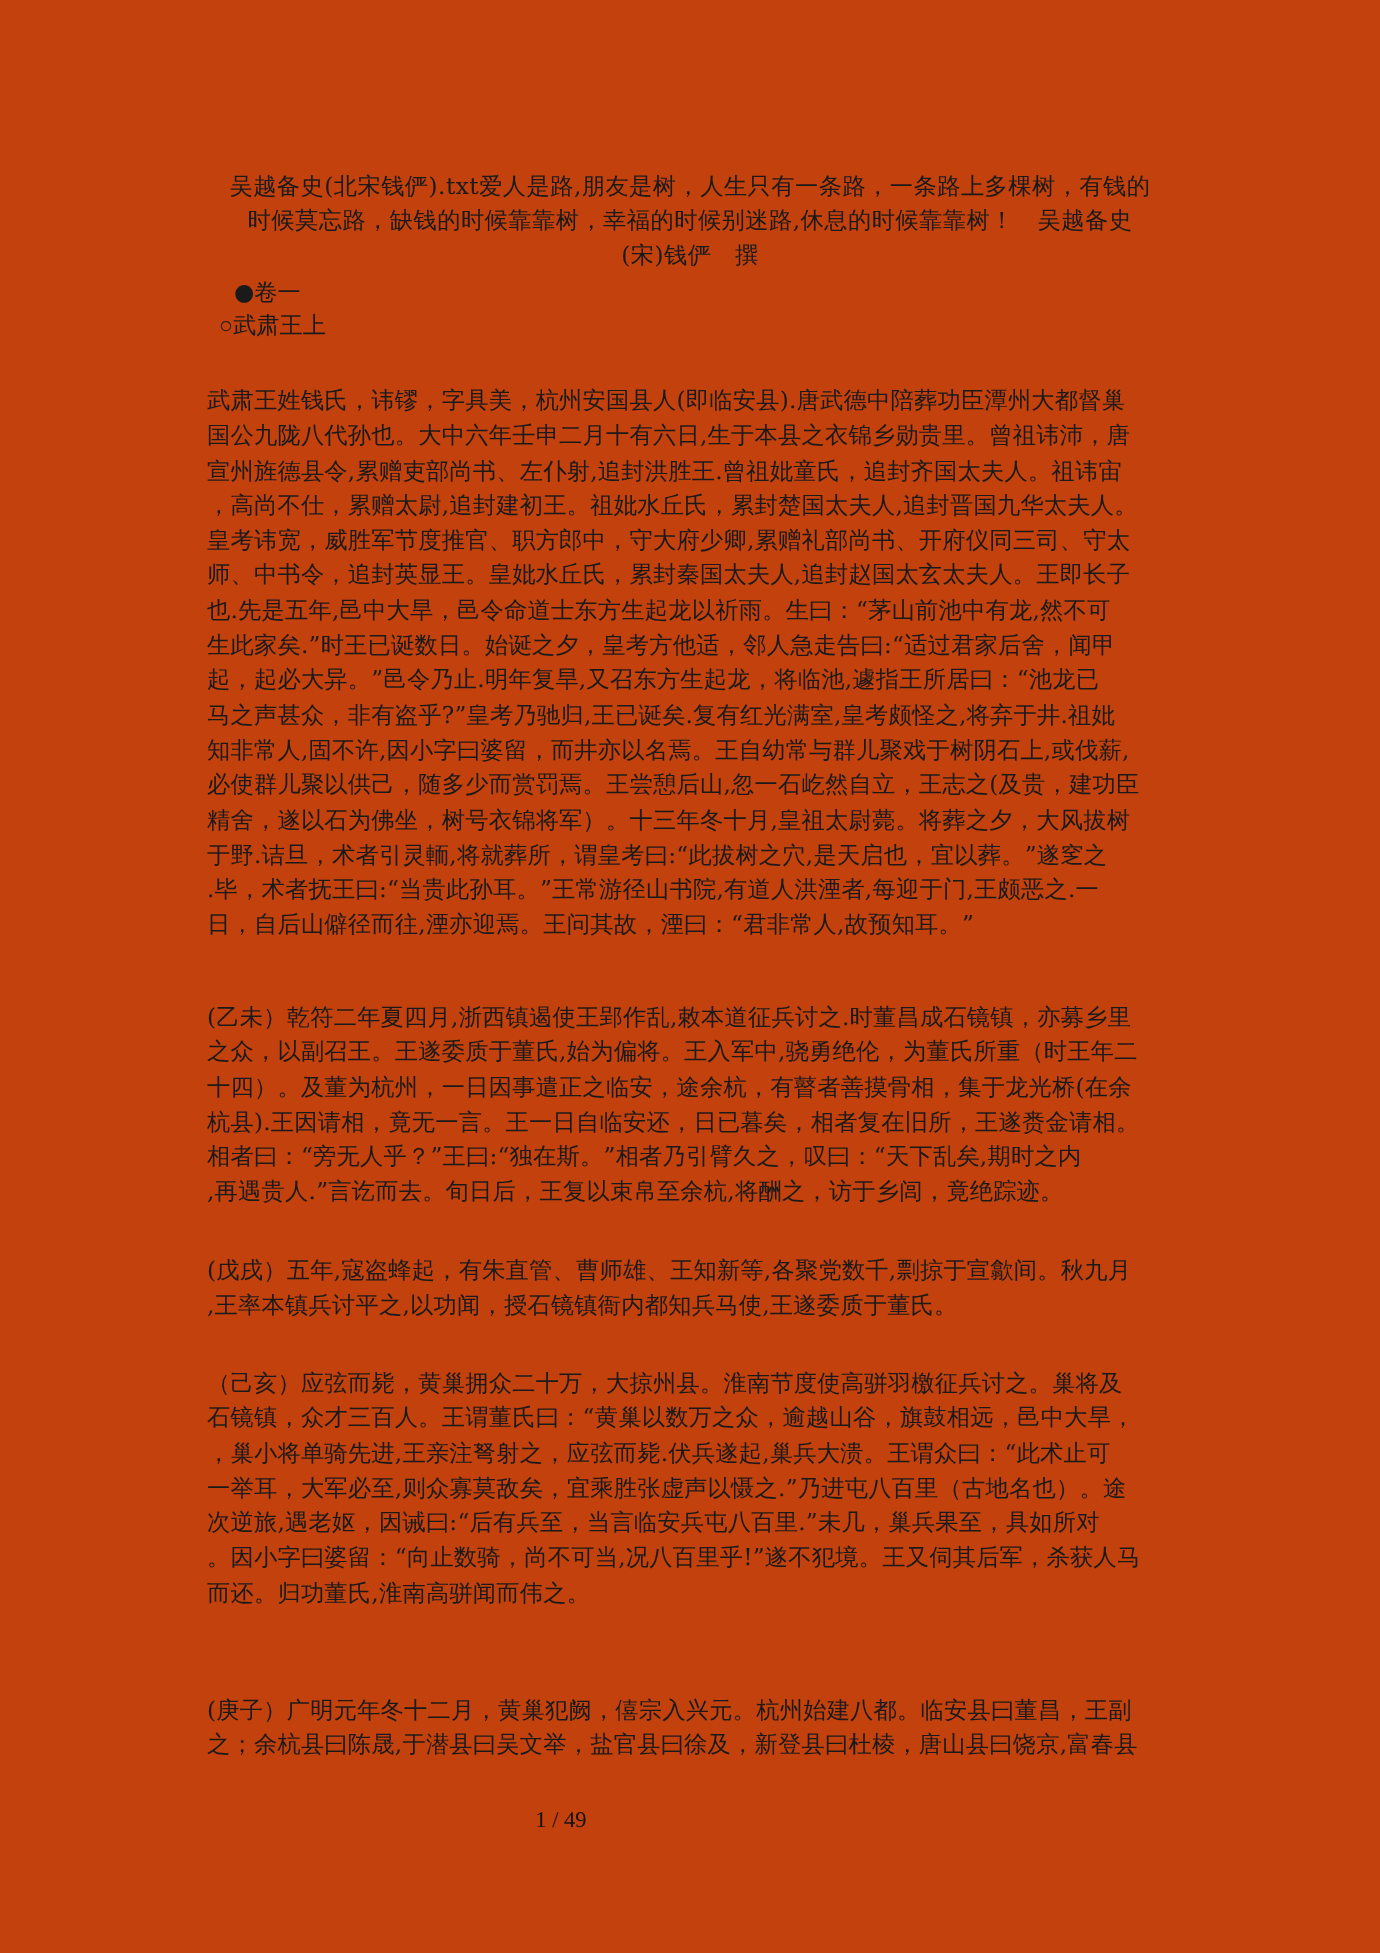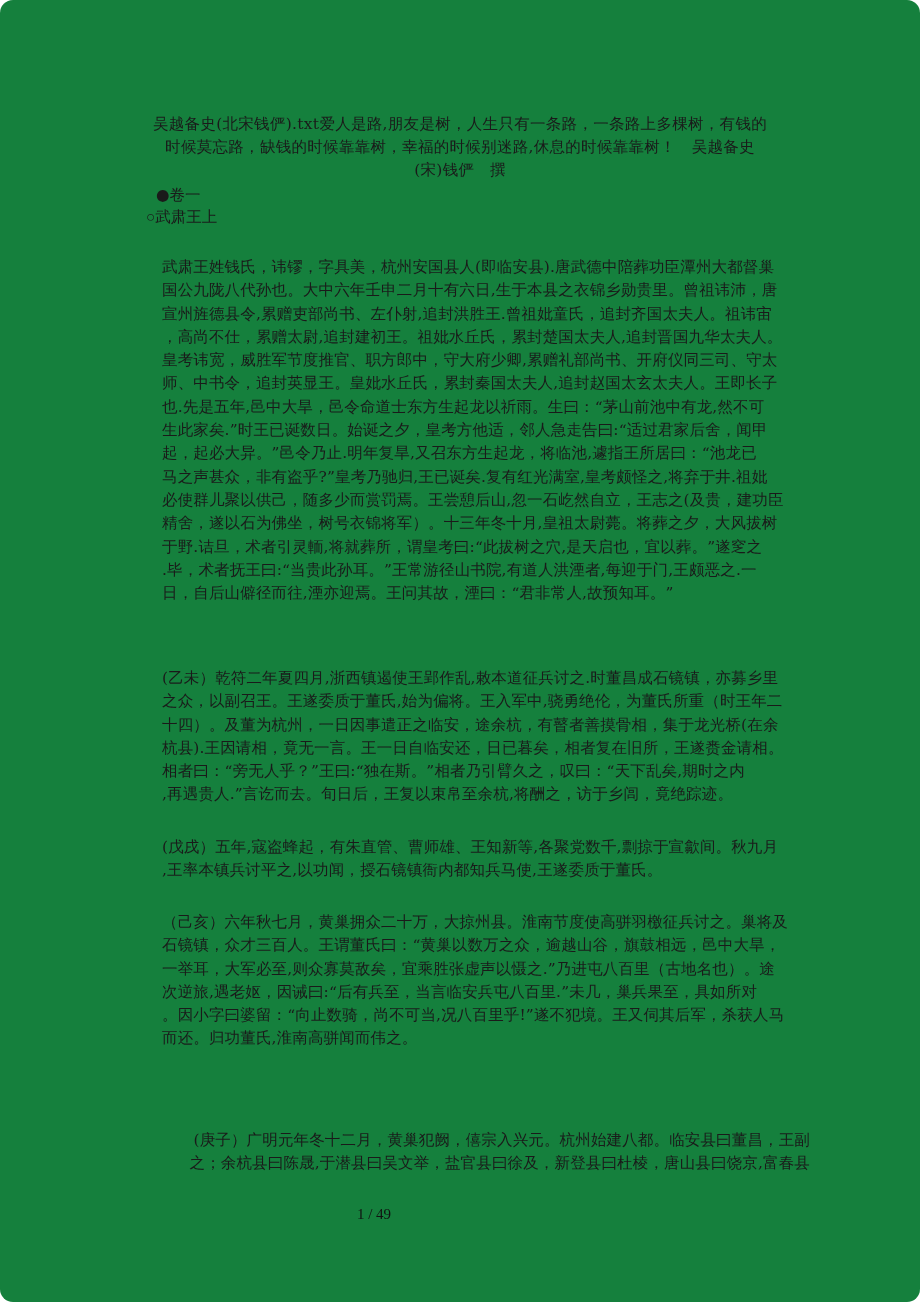--- a/index.html
+++ b/index.html
@@ -1,25 +1,25 @@
 <!DOCTYPE html>
 <html><head>
 <meta charset="utf-8">
 <style>
   html, body { margin: 0; padding: 0; background: #ffffff; }
   body { width: 920px; height: 1302px; position: relative; overflow: hidden;
          font-family: "DejaVu Serif", "Liberation Serif", serif; color: #1a1a1a; }
-  .page { position: absolute; left: 0; top: 0; width: 920px; height: 1302px; background: #15803d; border-radius: 13px; }
+  .page { position: absolute; left: 0; top: 0; width: 920px; height: 1302px; background: #c2410c; }
   .title { position: absolute; left: 130px; width: 660px; top: 113px; text-align: center;
            font-size: 15.5px; line-height: 23px; letter-spacing: 0.3px; }
   .title div { white-space: nowrap; }
   .heading { position: absolute; font-size: 15.5px; line-height: 23px; white-space: nowrap; }
   .h-vol { left: 156px; top: 184px; }
   .h-sec { left: 146px; top: 207px; font-family: Liberation Mono, monospace; }
-  .para { position: absolute; left: 138px; width: 648px; font-size: 15.5px; line-height: 23.3px; margin-left: 24px; }
+  .para { position: absolute; left: 138px; width: 648px; font-size: 15.5px; line-height: 23.3px; }
   .para div { white-space: nowrap; letter-spacing: 0.15px; }
   .footer { position: absolute; left: 0; width: 748px; top: 1206px; text-align: center;
             font-family: "Liberation Serif", serif; font-size: 15px; color: #111; }
 </style>
 </head>
 <body>
 
 <div class="page">
 
   <div class="title">
@@ -35,20 +35,21 @@
     <div>武肃王姓钱氏，讳镠，字具美，杭州安国县人(即临安县).唐武德中陪葬功臣潭州大都督巢</div>
     <div>国公九陇八代孙也。大中六年壬申二月十有六日,生于本县之衣锦乡勋贵里。曾祖讳沛，唐</div>
     <div>宣州旌德县令,累赠吏部尚书、左仆射,追封洪胜王.曾祖妣童氏，追封齐国太夫人。祖讳宙</div>
     <div>，高尚不仕，累赠太尉,追封建初王。祖妣水丘氏，累封楚国太夫人,追封晋国九华太夫人。</div>
     <div>皇考讳宽，威胜军节度推官、职方郎中，守大府少卿,累赠礼部尚书、开府仪同三司、守太</div>
     <div>师、中书令，追封英显王。皇妣水丘氏，累封秦国太夫人,追封赵国太玄太夫人。王即长子</div>
     <div>也.先是五年,邑中大旱，邑令命道士东方生起龙以祈雨。生曰：“茅山前池中有龙,然不可</div>
     <div>生此家矣.”时王已诞数日。始诞之夕，皇考方他适，邻人急走告曰:“适过君家后舍，闻甲</div>
     <div>起，起必大异。”邑令乃止.明年复旱,又召东方生起龙，将临池,遽指王所居曰：“池龙已</div>
     <div>马之声甚众，非有盗乎?”皇考乃驰归,王已诞矣.复有红光满室,皇考颇怪之,将弃于井.祖妣</div>
+    <div>知非常人,固不许,因小字曰婆留，而井亦以名焉。王自幼常与群儿聚戏于树阴石上,或伐薪,</div>
     <div>必使群儿聚以供己，随多少而赏罚焉。王尝憩后山,忽一石屹然自立，王志之(及贵，建功臣</div>
     <div>精舍，遂以石为佛坐，树号衣锦将军）。十三年冬十月,皇祖太尉薨。将葬之夕，大风拔树</div>
     <div>于野.诘旦，术者引灵輀,将就葬所，谓皇考曰:“此拔树之穴,是天启也，宜以葬。”遂窆之</div>
     <div>.毕，术者抚王曰:“当贵此孙耳。”王常游径山书院,有道人洪湮者,每迎于门,王颇恶之.一</div>
     <div>日，自后山僻径而往,湮亦迎焉。王问其故，湮曰：“君非常人,故预知耳。”</div>
   </div>
 
   <div class="para" style="top:667px;">
     <div>(乙未）乾符二年夏四月,浙西镇遏使王郢作乱,敕本道征兵讨之.时董昌成石镜镇，亦募乡里</div>
     <div>之众，以副召王。王遂委质于董氏,始为偏将。王入军中,骁勇绝伦，为董氏所重（时王年二</div>
@@ -57,28 +58,29 @@
     <div>相者曰：“旁无人乎？”王曰:“独在斯。”相者乃引臂久之，叹曰：“天下乱矣,期时之内</div>
     <div>,再遇贵人.”言讫而去。旬日后，王复以束帛至余杭,将酬之，访于乡闾，竟绝踪迹。</div>
   </div>
 
   <div class="para" style="top:836px;">
     <div>(戊戌）五年,寇盗蜂起，有朱直管、曹师雄、王知新等,各聚党数千,剽掠于宣歙间。秋九月</div>
     <div>,王率本镇兵讨平之,以功闻，授石镜镇衙内都知兵马使,王遂委质于董氏。</div>
   </div>
 
   <div class="para" style="top:911px;">
-    <div>（己亥）六年秋七月，黄巢拥众二十万，大掠州县。淮南节度使高骈羽檄征兵讨之。巢将及</div>
+    <div>（己亥）应弦而毙，黄巢拥众二十万，大掠州县。淮南节度使高骈羽檄征兵讨之。巢将及</div>
     <div>石镜镇，众才三百人。王谓董氏曰：“黄巢以数万之众，逾越山谷，旗鼓相远，邑中大旱，</div>
+    <div>，巢小将单骑先进,王亲注弩射之，应弦而毙.伏兵遂起,巢兵大溃。王谓众曰：“此术止可</div>
     <div>一举耳，大军必至,则众寡莫敌矣，宜乘胜张虚声以慑之.”乃进屯八百里（古地名也）。途</div>
     <div>次逆旅,遇老妪，因诫曰:“后有兵至，当言临安兵屯八百里.”未几，巢兵果至，具如所对</div>
     <div>。因小字曰婆留：“向止数骑，尚不可当,况八百里乎!”遂不犯境。王又伺其后军，杀获人马</div>
     <div>而还。归功董氏,淮南高骈闻而伟之。</div>
   </div>
 
-  <div class="para" style="top:1129px;text-align:right;">
+  <div class="para" style="top:1129px;">
     <div>(庚子）广明元年冬十二月，黄巢犯阙，僖宗入兴元。杭州始建八都。临安县曰董昌，王副</div>
     <div>之；余杭县曰陈晟,于潜县曰吴文举，盐官县曰徐及，新登县曰杜棱，唐山县曰饶京,富春县</div>
   </div>
 
   <div class="footer">1 / 49</div>
 
 </div>
 
 </body></html>

